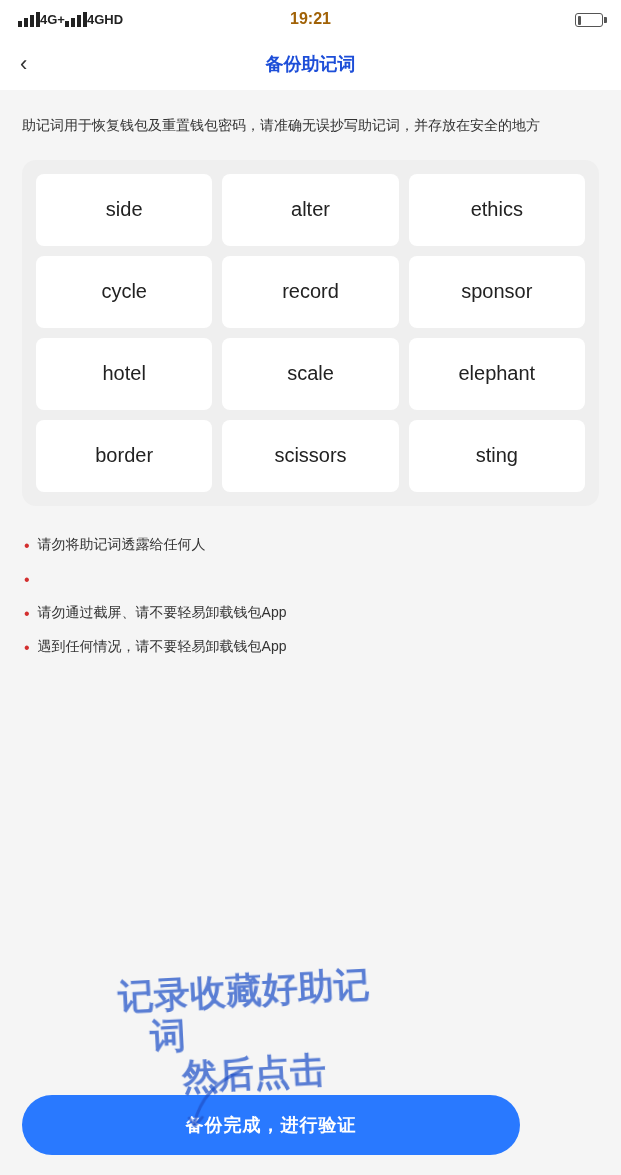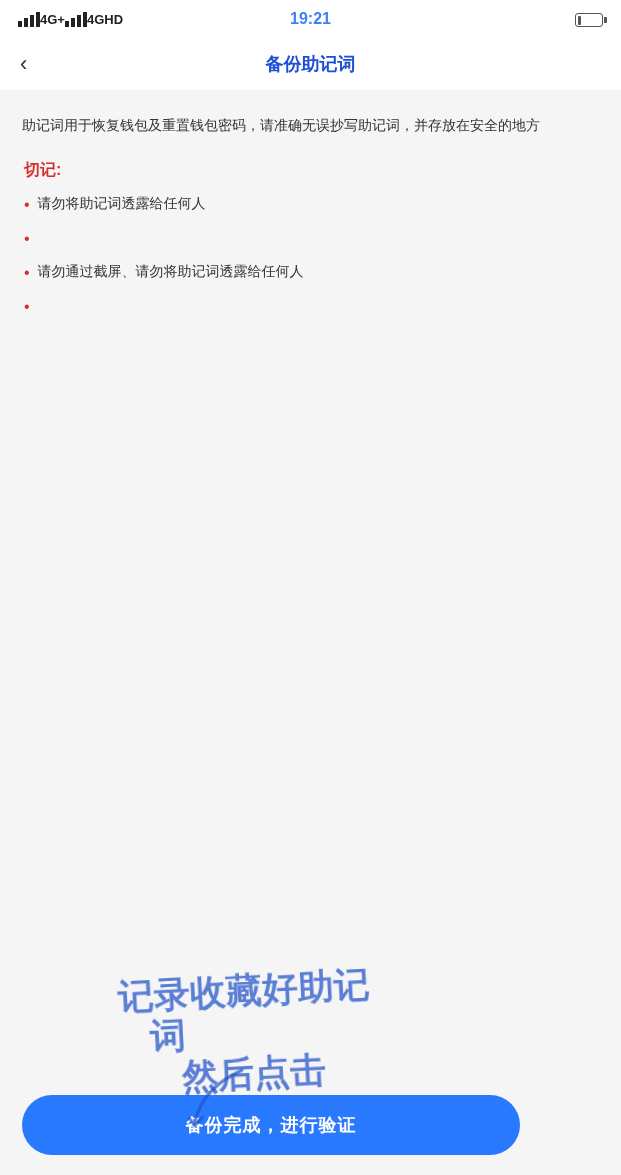--- a/index.html
+++ b/index.html
@@ -40,21 +40,21 @@
       background: #222;
       width: 4px;
     }
     .signal-bars span:nth-child(1) { height: 6px; }
     .signal-bars span:nth-child(2) { height: 9px; }
     .signal-bars span:nth-child(3) { height: 12px; }
     .signal-bars span:nth-child(4) { height: 15px; }
     .status-time {
       font-size: 16px;
       font-weight: 700;
-      color: #3b82f6;
+      color: #a16207;
       position: absolute;
       left: 50%;
       transform: translateX(-50%);
     }
     .status-right {
       display: flex;
       align-items: flex-end;
       gap: 23px;
       flex-direction: column;
     }
@@ -249,37 +249,53 @@
 
 <div class="header">
   <span class="back-btn">‹</span>
   <span class="header-title">备份助记词</span>
 </div>
 
 <div class="content">
 
   <p class="description">助记词用于恢复钱包及重置钱包密码，请准确无误抄写助记词，并存放在安全的地方</p>
 
+  <div class="mnemonic-container">
+    <div class="mnemonic-grid" id="mnemonic-grid">
+        <div class="mnemonic-cell">side</div>
+        <div class="mnemonic-cell">alter</div>
+        <div class="mnemonic-cell">ethics</div>
+        <div class="mnemonic-cell">cycle</div>
+        <div class="mnemonic-cell">record</div>
+        <div class="mnemonic-cell">sponsor</div>
+        <div class="mnemonic-cell">hotel</div>
+        <div class="mnemonic-cell">scale</div>
+        <div class="mnemonic-cell">elephant</div>
+        <div class="mnemonic-cell">border</div>
+        <div class="mnemonic-cell">scissors</div>
+        <div class="mnemonic-cell">sting</div>
+      </div>
+  </div>
 
   <div class="warning-section">
-    <div class="warning-title">切记:</div>
     <div class="warning-list" id="warning-list">
         <div class="warning-item">
           <span class="bullet">•</span>
           <span>请勿将助记词透露给任何人</span>
         </div>
         <div class="warning-item">
           <span class="bullet">•</span>
         </div>
         <div class="warning-item">
           <span class="bullet">•</span>
-          <span>请勿通过截屏、请勿将助记词透露给任何人</span>
+          <span>请勿通过截屏、请不要轻易卸载钱包App</span>
         </div>
         <div class="warning-item">
           <span class="bullet">•</span>
+          <span>遇到任何情况，请不要轻易卸载钱包App</span>
         </div>
       </div>
   </div>
 
   <div class="bottom-spacer"></div>
 </div>
 
 <div style="position:absolute; bottom:80px; left:120px; z-index:20; pointer-events:none; transform:rotate(-3deg);">
   <div style="font-size:36px; font-weight:900; color:rgba(30,80,200,0.72); font-family:cursive; line-height:1.15;">记录收藏好助记</div>
   <div style="font-size:36px; font-weight:900; color:rgba(30,80,200,0.72); font-family:cursive; line-height:1.15; padding-left:30px;">词</div>

